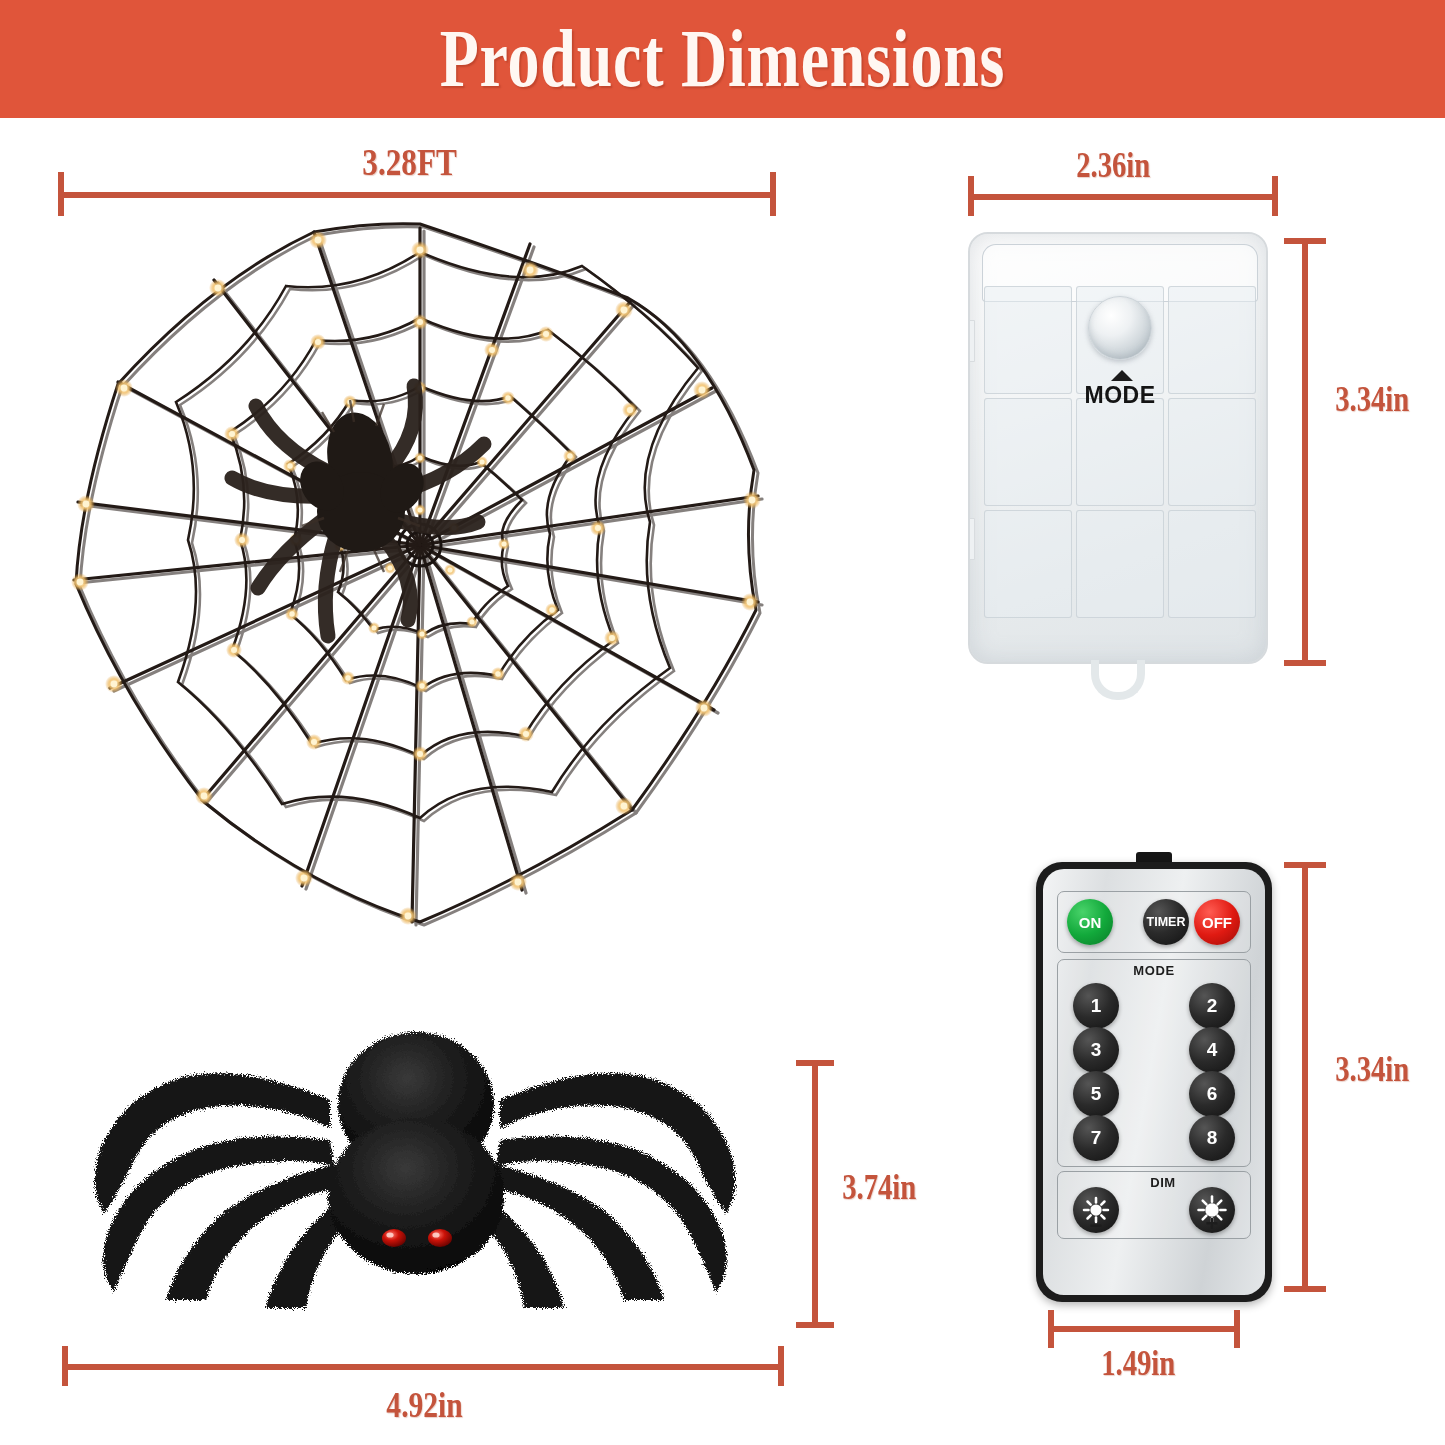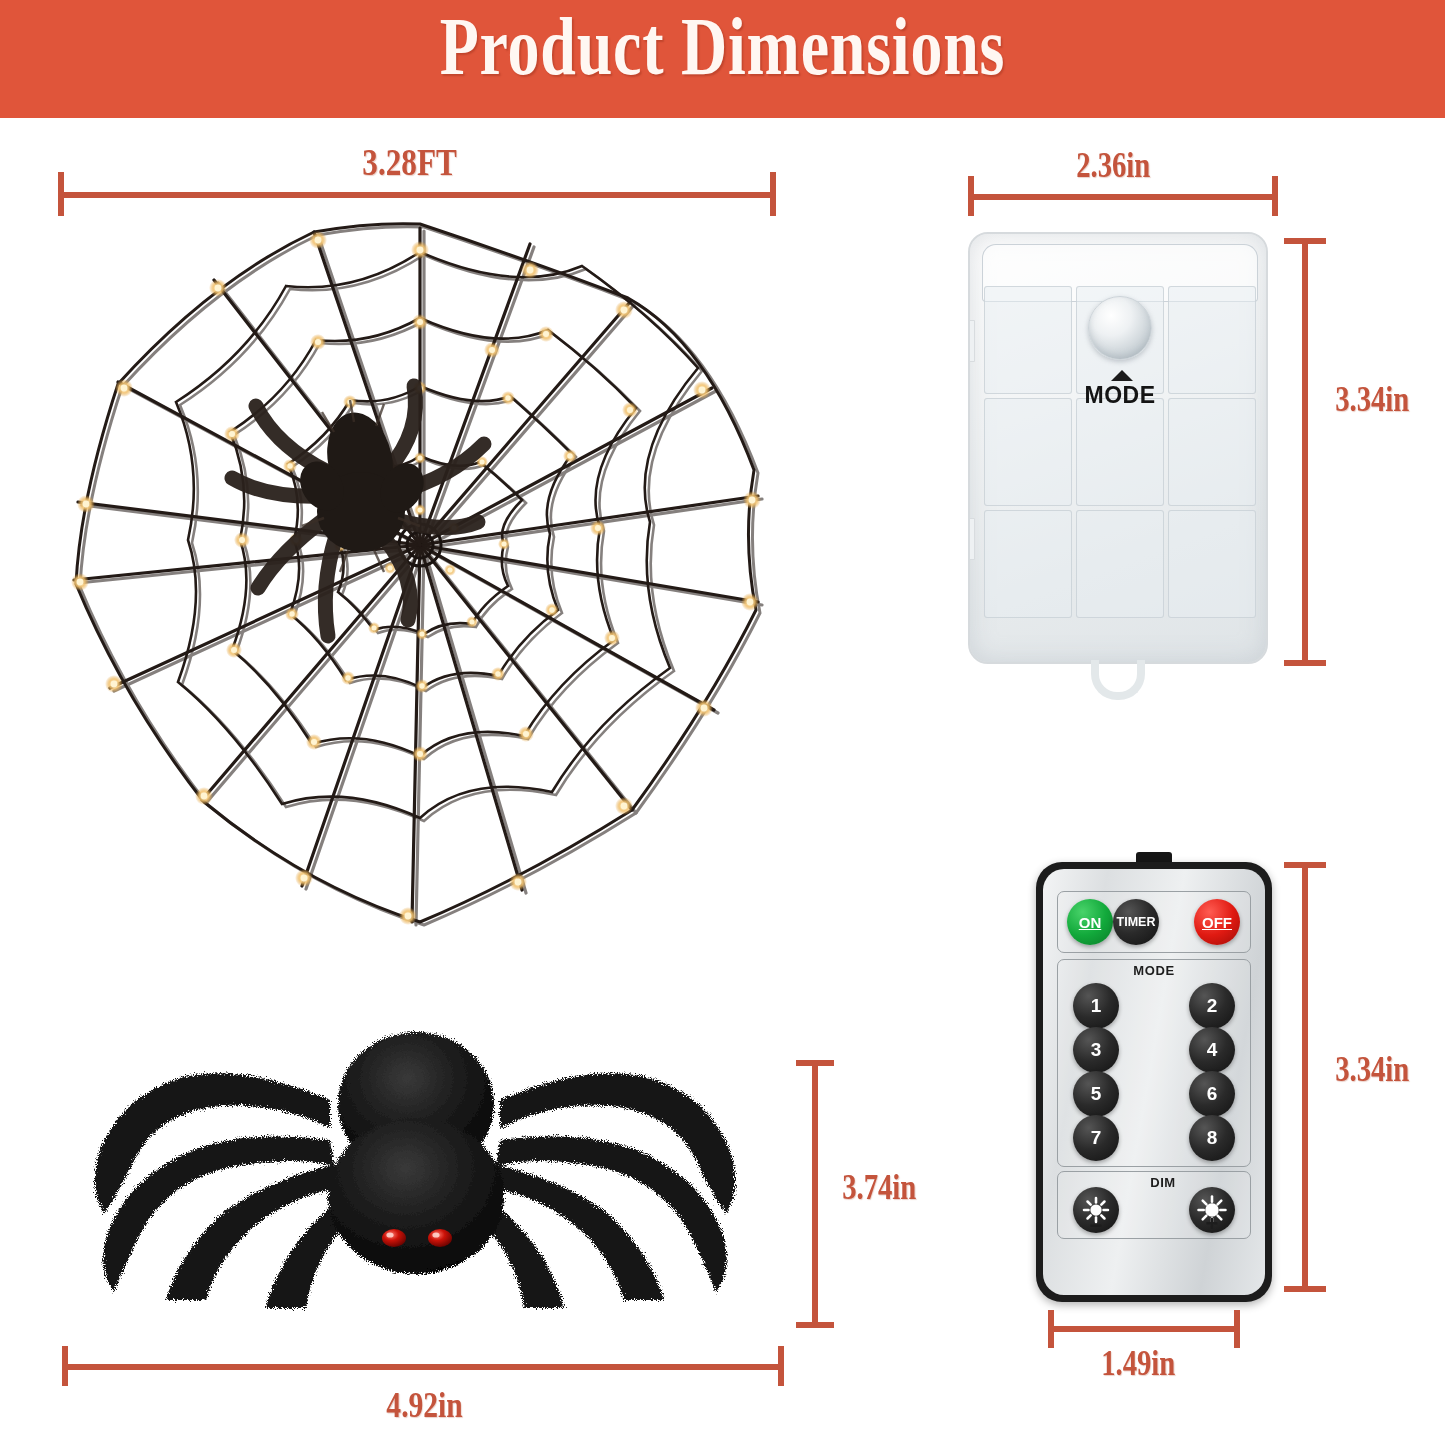--- a/index.html
+++ b/index.html
@@ -8,21 +8,21 @@
     background: #ffffff;
     font-family: "Liberation Serif", serif;
     overflow: hidden;
   }
   .page { position: relative; width: 1445px; height: 1445px; background:#fff; }
 
   
   .banner {
     position: absolute; left: 0; top: 0; width: 1445px; height: 118px;
     background: #E0553A;
-    display: flex; align-items: flex-start; justify-content: center;
+    display: flex; align-items: center; justify-content: center;
   }
   .banner-title {
     color: #FFF7F2;
     font-family: "Liberation Serif", serif;
     font-size: 82px;
     font-weight: bold;
     letter-spacing: 1px;
     transform: scaleX(0.78);
     transform-origin: center;
     text-shadow: 2px 2px 2px rgba(120,30,10,0.28);
@@ -125,21 +125,21 @@
   }
   .rbtn {
     position:absolute; width:46px; height:46px; border-radius:50%;
     display:flex; align-items:center; justify-content:center;
     font-family:"Liberation Sans", sans-serif; font-weight:bold;
     color:#ffffff; box-shadow: 0 2px 4px rgba(0,0,0,0.32);
   }
   .rbtn.dark  { background: radial-gradient(circle at 34% 28%, #555 0%, #2a2a2a 48%, #111 100%); }
   .rbtn.green { background: radial-gradient(circle at 34% 28%, #49d36a 0%, #12a93b 52%, #0a7a28 100%); }
   .rbtn.red   { background: radial-gradient(circle at 34% 28%, #ff5c52 0%, #e01a12 52%, #9e0b06 100%); }
-  .rbtn .lbl-s { font-size: 15px; text-decoration: underline; }
+  .rbtn .lbl-s { font-size: 15px; }
   .rbtn .lbl-t { font-size: 12.5px; }
   .rbtn .lbl-n { font-size: 19px; }
   .rlabel {
     position:absolute; text-align:center;
     font-family:"Liberation Sans", sans-serif; font-weight:bold;
     color:#1d1d1d; font-size:13px; letter-spacing:0.6px;
   }
   .dim-sign {
     position:absolute; font-family:"Liberation Sans", sans-serif;
     font-weight:bold; font-size:22px; color:#1d1d1d; text-align:center;
@@ -452,21 +452,21 @@
 
   <div class="remote-wrap">
     <div class="remote-ir"></div>
     <div class="remote-shell">
       <div class="remote-face">
 
         <div class="rbox" style="left:14px; top:22px; width:194px; height:62px;"></div>
         <div class="rbtn green" style="left:24px; top:30px;">
           <span class="lbl-s">ON</span>
         </div>
-        <div class="rbtn dark" style="left:70px; top:30px;">
+        <div class="rbtn dark" style="left:100px; top:30px;">
           <span class="lbl-t">TIMER</span>
         </div>
         <div class="rbtn red" style="left:151px; top:30px;">
           <span class="lbl-s">OFF</span>
         </div>
 
         <div class="rbox" style="left:14px; top:90px; width:194px; height:208px;"></div>
         <div class="rlabel" style="left:14px; top:94px; width:194px;">MODE</div>
 
         <div class="rbtn dark" style="left:30px; top:114px;">

